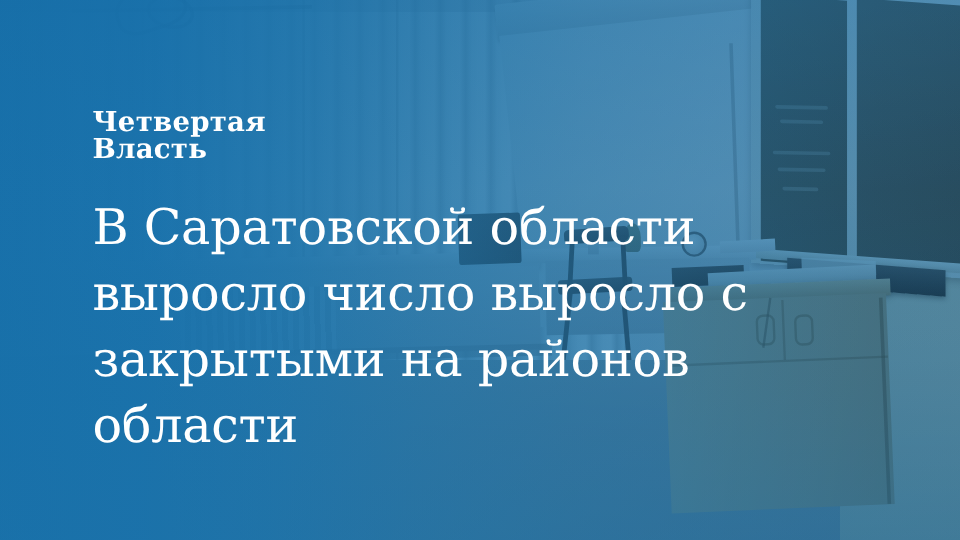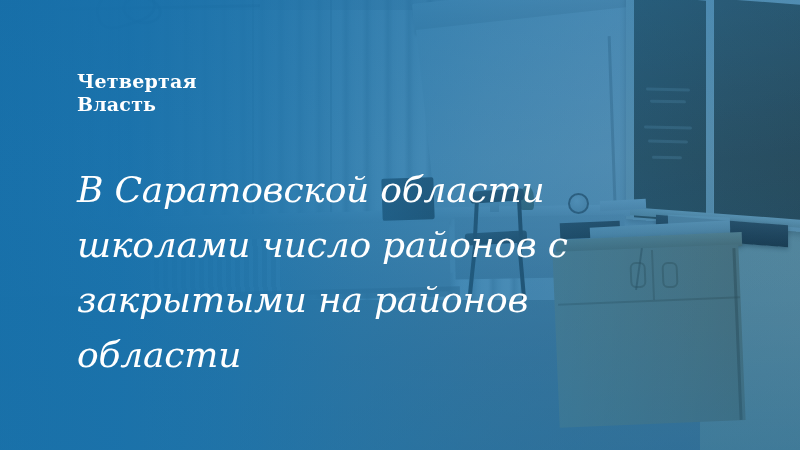--- a/index.html
+++ b/index.html
@@ -321,41 +321,40 @@
 
   
   .content {
     position: absolute;
     inset: 0;
     z-index: 10;
   }
   .logo {
     position: absolute;
     left: 77px;
-    top: 70px;
+    top: 90px;
     font-family: "DejaVu Serif", serif;
     font-weight: 700;
-    font-size: 19px;
+    font-size: 23px;
     line-height: 23px;
     color: #ffffff;
     letter-spacing: 0.2px;
   }
   .logo div { display:block; }
   .headline {
     position: absolute;
     left: 77px;
     top: 162px;
     width: 600px;
     font-family: "DejaVu Serif", serif;
     font-weight: 400;
-    font-size: 36px;
+    font-size: 41px;
     line-height: 55px;
     color: #ffffff;
     letter-spacing: -0.2px;
-    font-style: italic;
   }
 </style>
 </head>
 <body>
 
 <div id="card">
 
   <div class="photo">
     <div class="wall"></div>
     <div class="wall-right"></div>
@@ -430,19 +429,19 @@
 
   <div class="content">
 
     <div class="logo">
       <div>Четвертая</div>
       <div>Власть</div>
     </div>
 
     <div class="headline">
       <div>В Саратовской области</div>
-      <div>школами число районов с</div>
+      <div>выросло число выросло с</div>
       <div>закрытыми на районов</div>
       <div>области</div>
     </div>
 
   </div>
 </div>
 
 </body></html>

